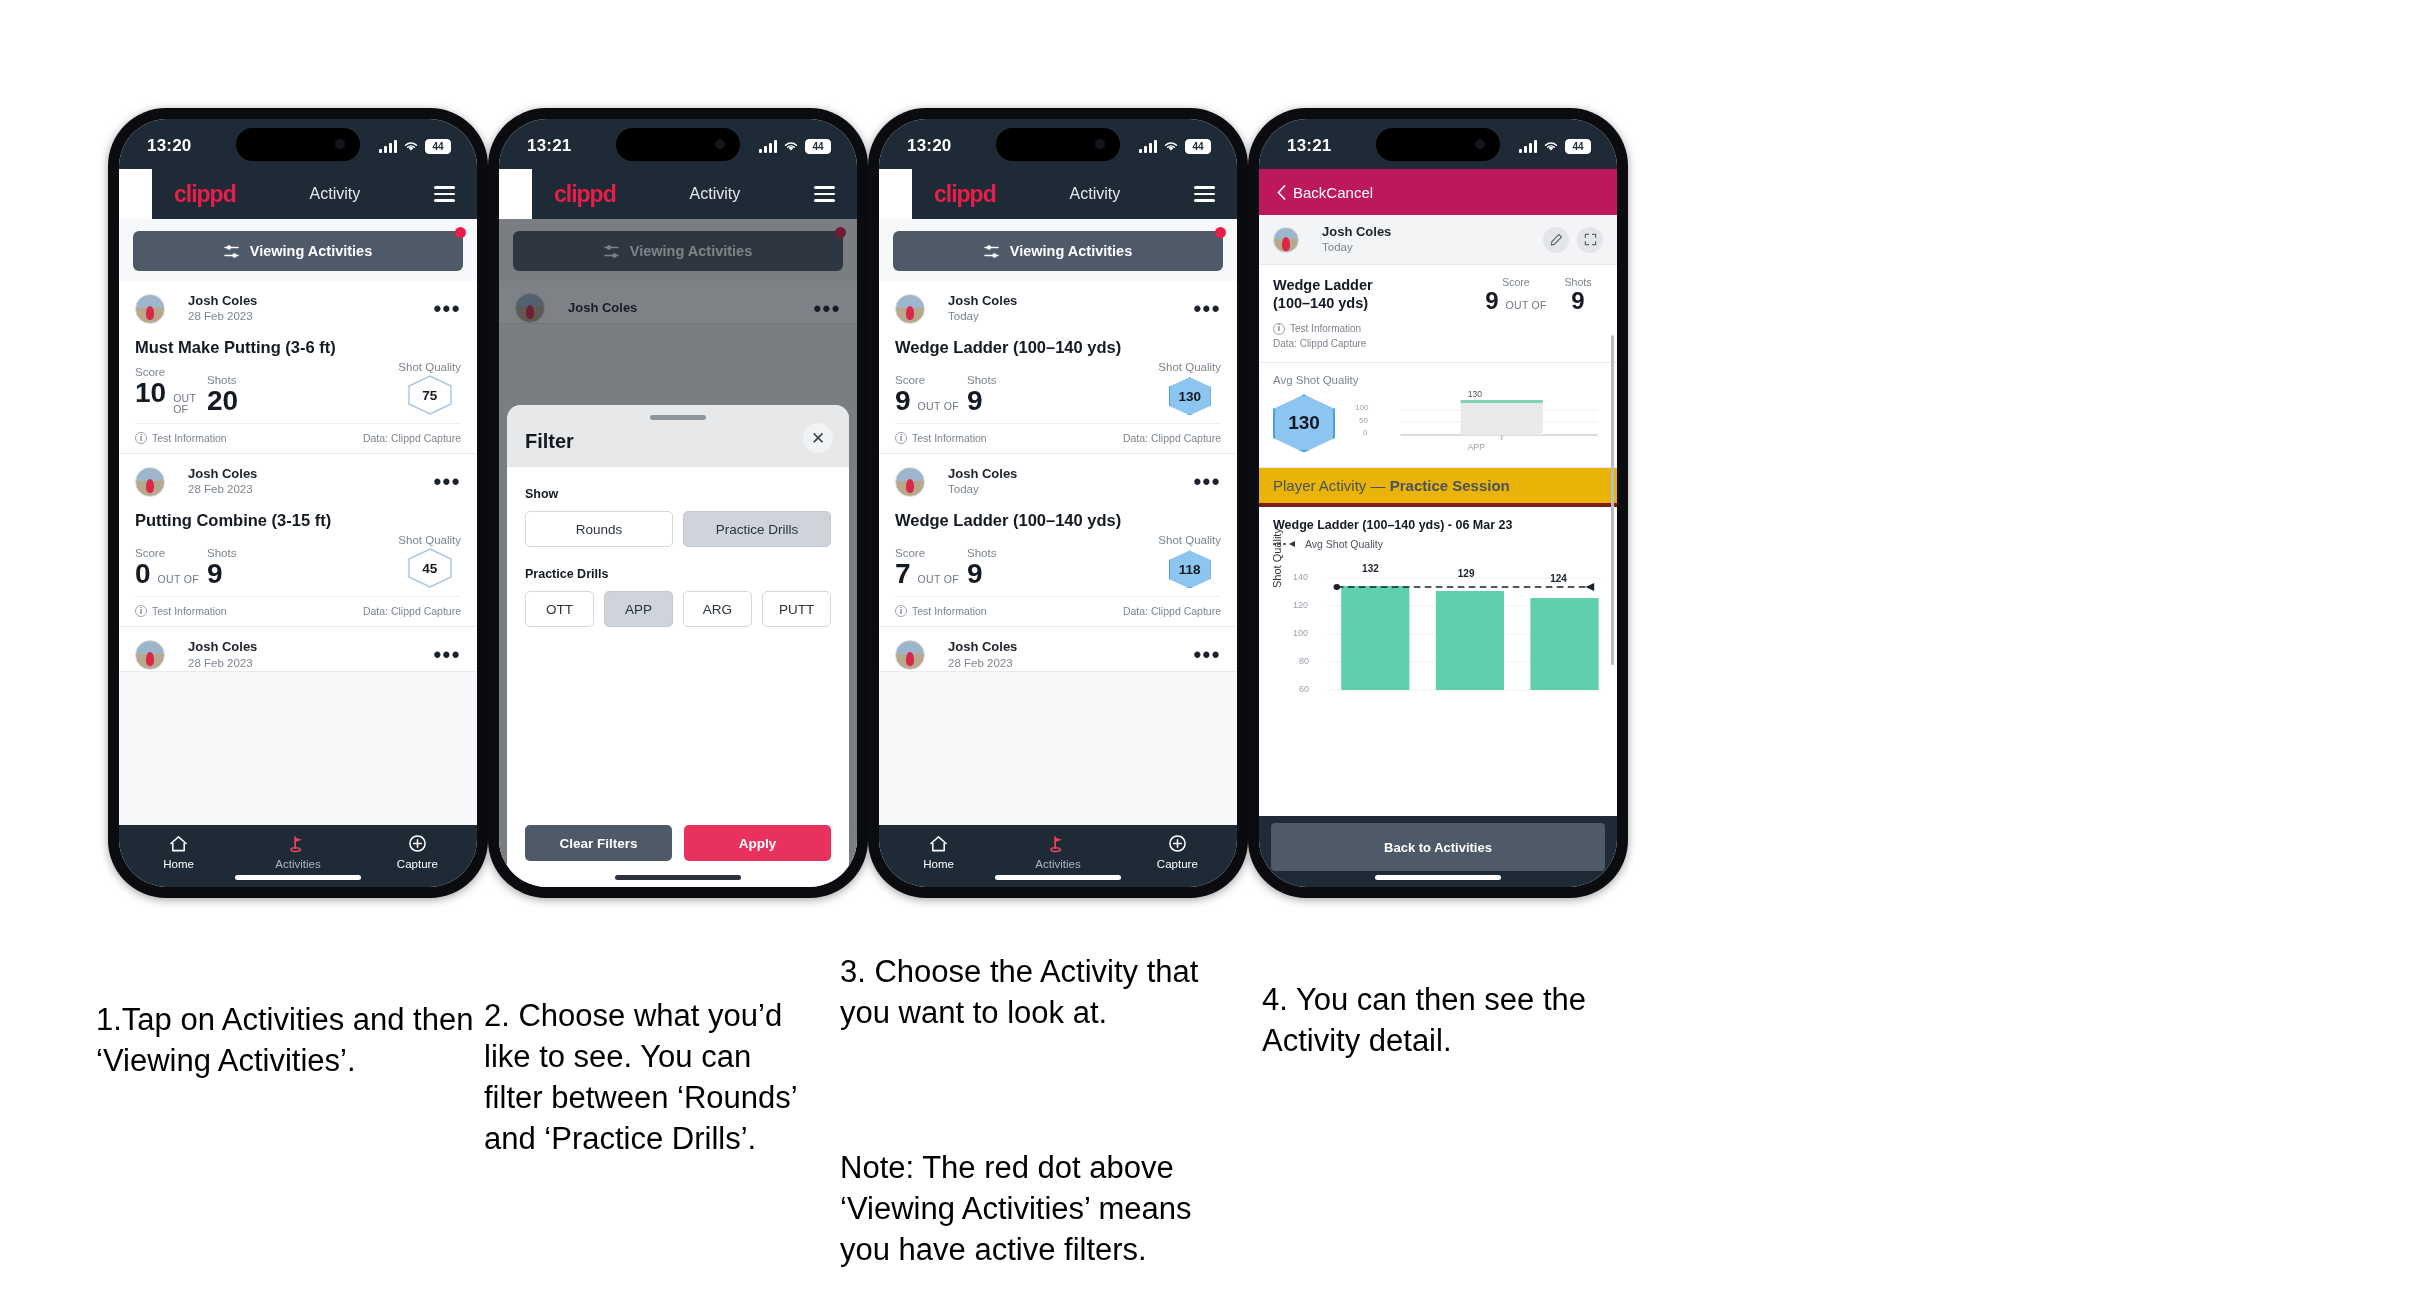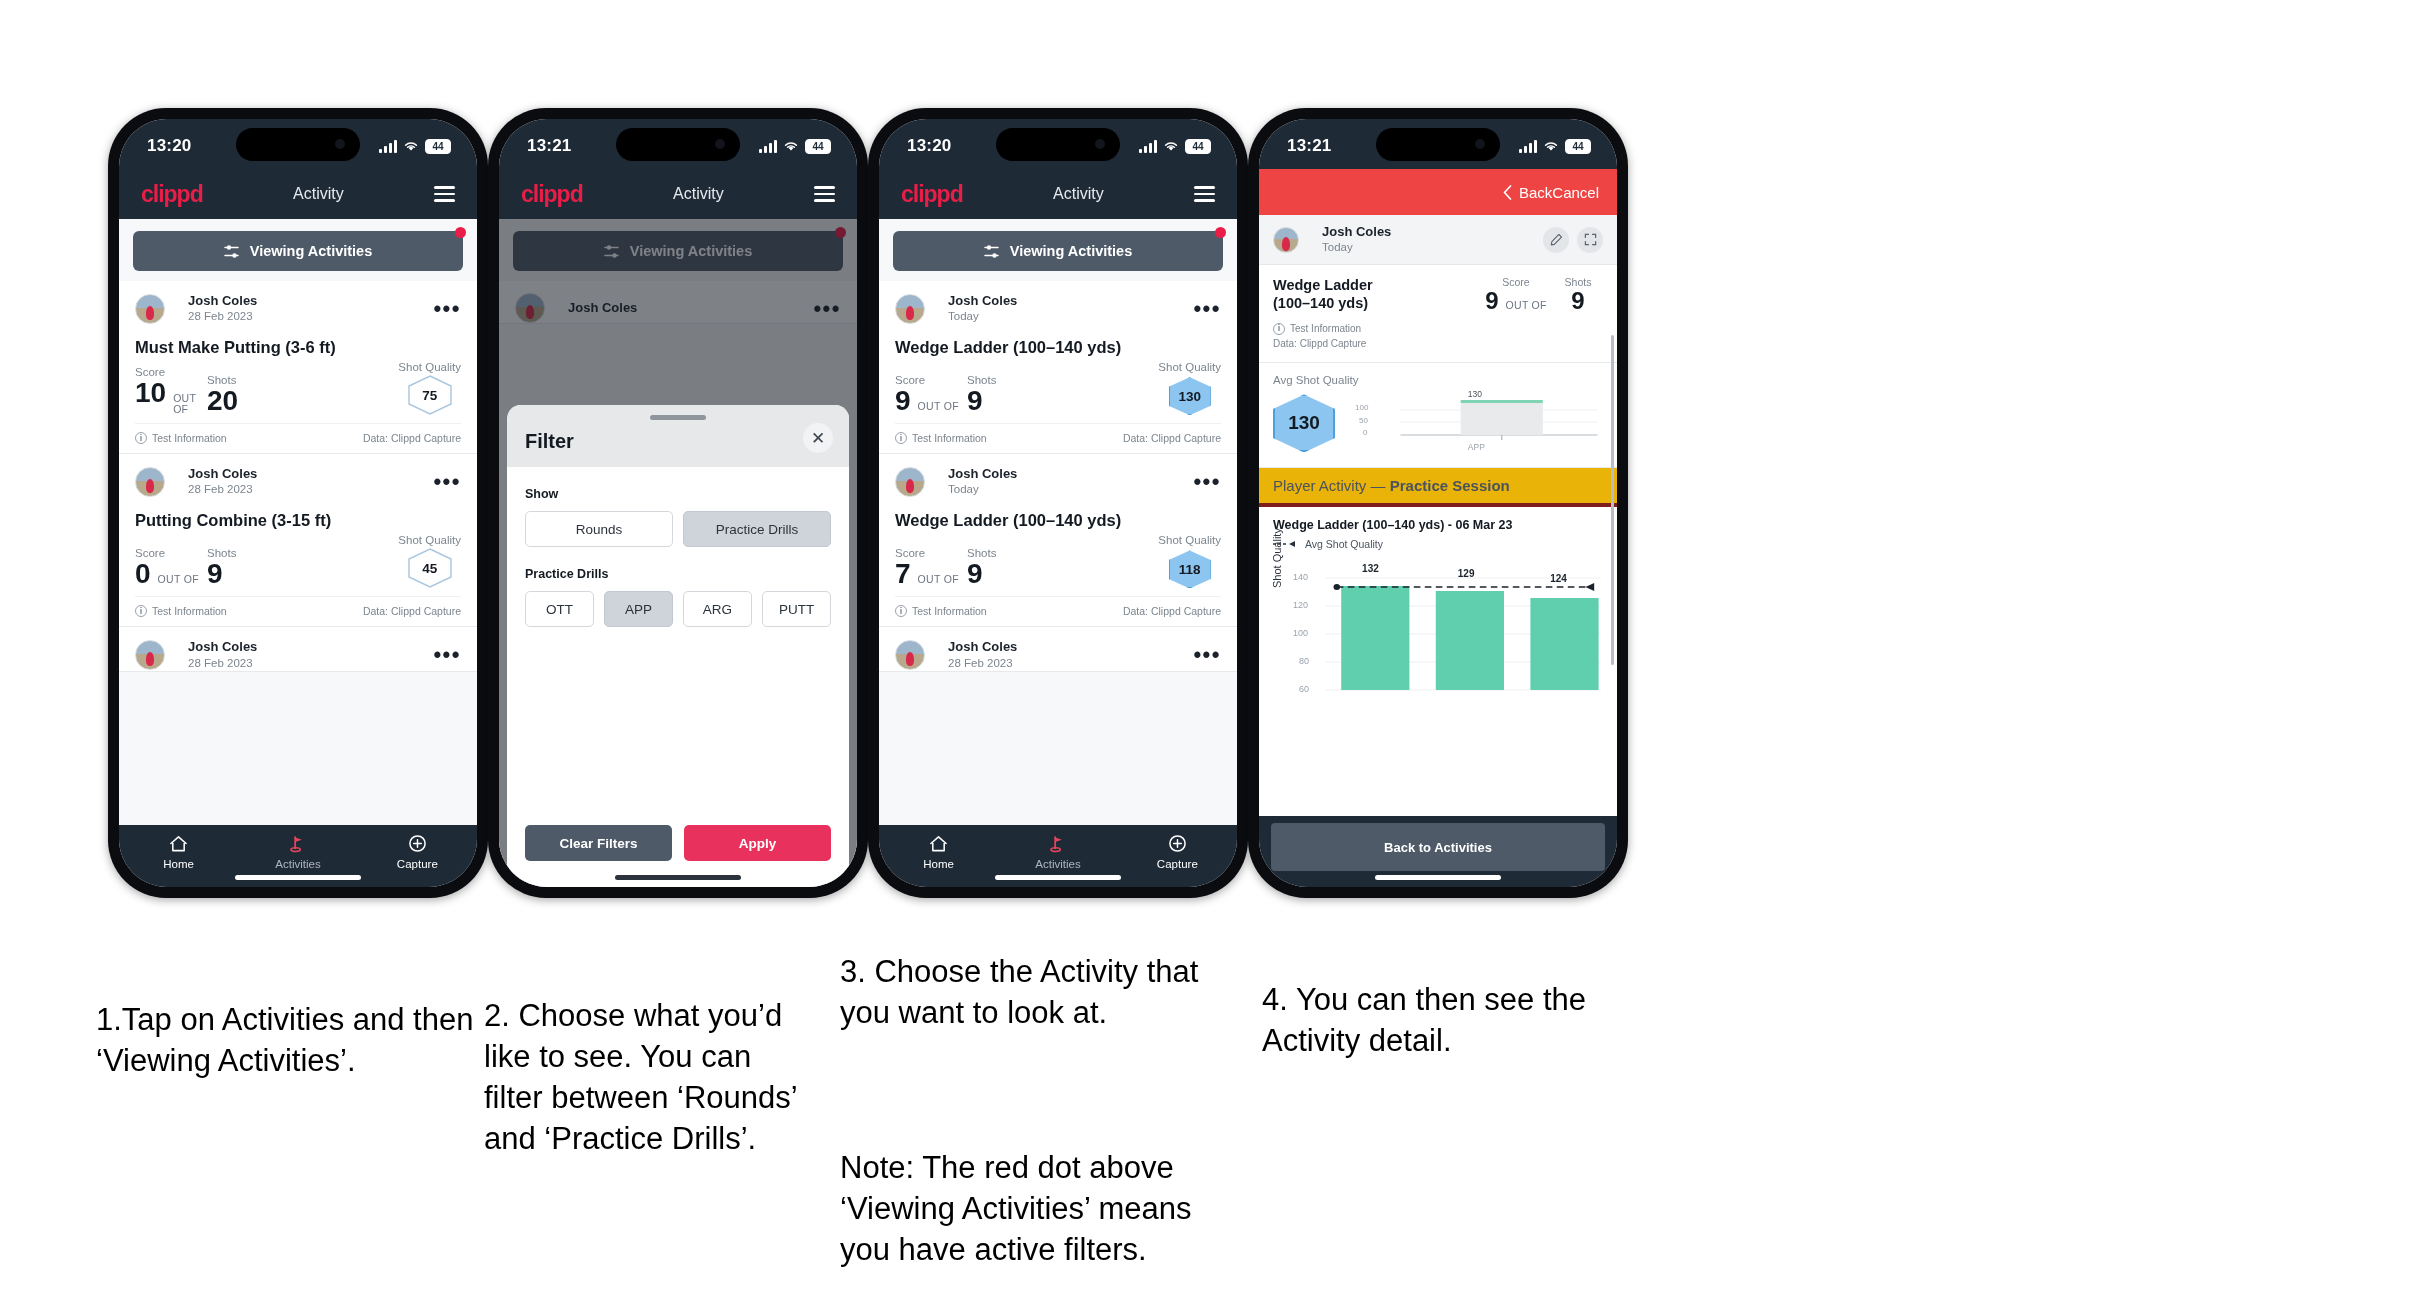--- a/index.html
+++ b/index.html
@@ -46,21 +46,21 @@
   .bars i { width: 3px; background: #fff; border-radius: 1px; display:block; }
   .bars i:nth-child(1){height:4px} .bars i:nth-child(2){height:7px}
   .bars i:nth-child(3){height:10px} .bars i:nth-child(4){height:13px}
   .batt {
     border: 1.6px solid #fff; border-radius: 4px; color: #1f2a37; background: #fff;
     font-size: 10px; font-weight: bold; padding: 1px 4px; min-width: 26px; text-align: center;
   }
   .navbar {
     height: 50px; background: #1f2a37; color: #fff;
     display: flex; align-items: center; justify-content: space-between;
-    padding: 0 22px; flex: none;
+    padding: 0 22px; flex: none; margin-left: 33px;
   }
   .logo { color: #e81e48; font-size: 23px; font-weight: bold; letter-spacing: -1px; }
   .navtitle { font-size: 16px; color: #e6e9ec; }
   .hamb { display: flex; flex-direction: column; gap: 4px; }
   .hamb span { width: 21px; height: 2.4px; background: #fff; border-radius:2px; display:block; }
 
   .body { flex: 1; background: #f7f8f9; overflow: hidden; position: relative; }
 
   .viewbar-wrap { padding: 12px 14px 10px; position: relative; background:#f7f8f9; }
   .viewbar {
@@ -153,22 +153,22 @@
     font-size: 13.5px; color: #2c333c;
   }
   .chip.on { background: #cfd4da; border-color: #c2c8cf; }
   .sheet-foot { padding: 0 18px 26px; display: flex; gap: 12px; }
   .btn { flex: 1; height: 36px; border-radius: 5px; display: flex; align-items: center;
     justify-content: center; font-size: 13.5px; font-weight: bold; color: #fff; }
   .btn.secondary { background: #4e5a68; }
   .btn.primary { background: #e8315c; }
 
   
-  .dark-head { height: 46px; background: #ef4444; color: #fff; display: flex;
-    align-items: center; justify-content: flex-end; padding: 0 18px; font-size: 15px; flex:none;}
+  .dark-head { height: 46px; background: #be185d; color: #fff; display: flex;
+    align-items: center; justify-content: flex-start; padding: 0 18px; font-size: 15px; flex:none;}
   .detail-user { background:#f3f4f6; border-bottom:1px solid #e4e6e9; padding:9px 14px;
     display:flex; align-items:center; justify-content:space-between; }
   .round-ic { width: 26px; height: 26px; border-radius: 50%; background: #e3e5e8;
     display:flex; align-items:center; justify-content:center; color:#5b636d; }
   .d-sec { background:#fff; padding: 11px 14px; border-bottom: 1px solid #e7e9ec; }
   .d-top { display:flex; align-items:flex-start; }
   .d-title { font-size: 14.5px; font-weight: bold; color:#141a22; line-height:1.25; width: 112px; }
   .d-stat { text-align:center; }
   .d-stat .slabel{ font-size:10.5px; }
   .d-meta { font-size: 10px; color:#7c858f; margin-top: 8px; line-height:1.5; }

